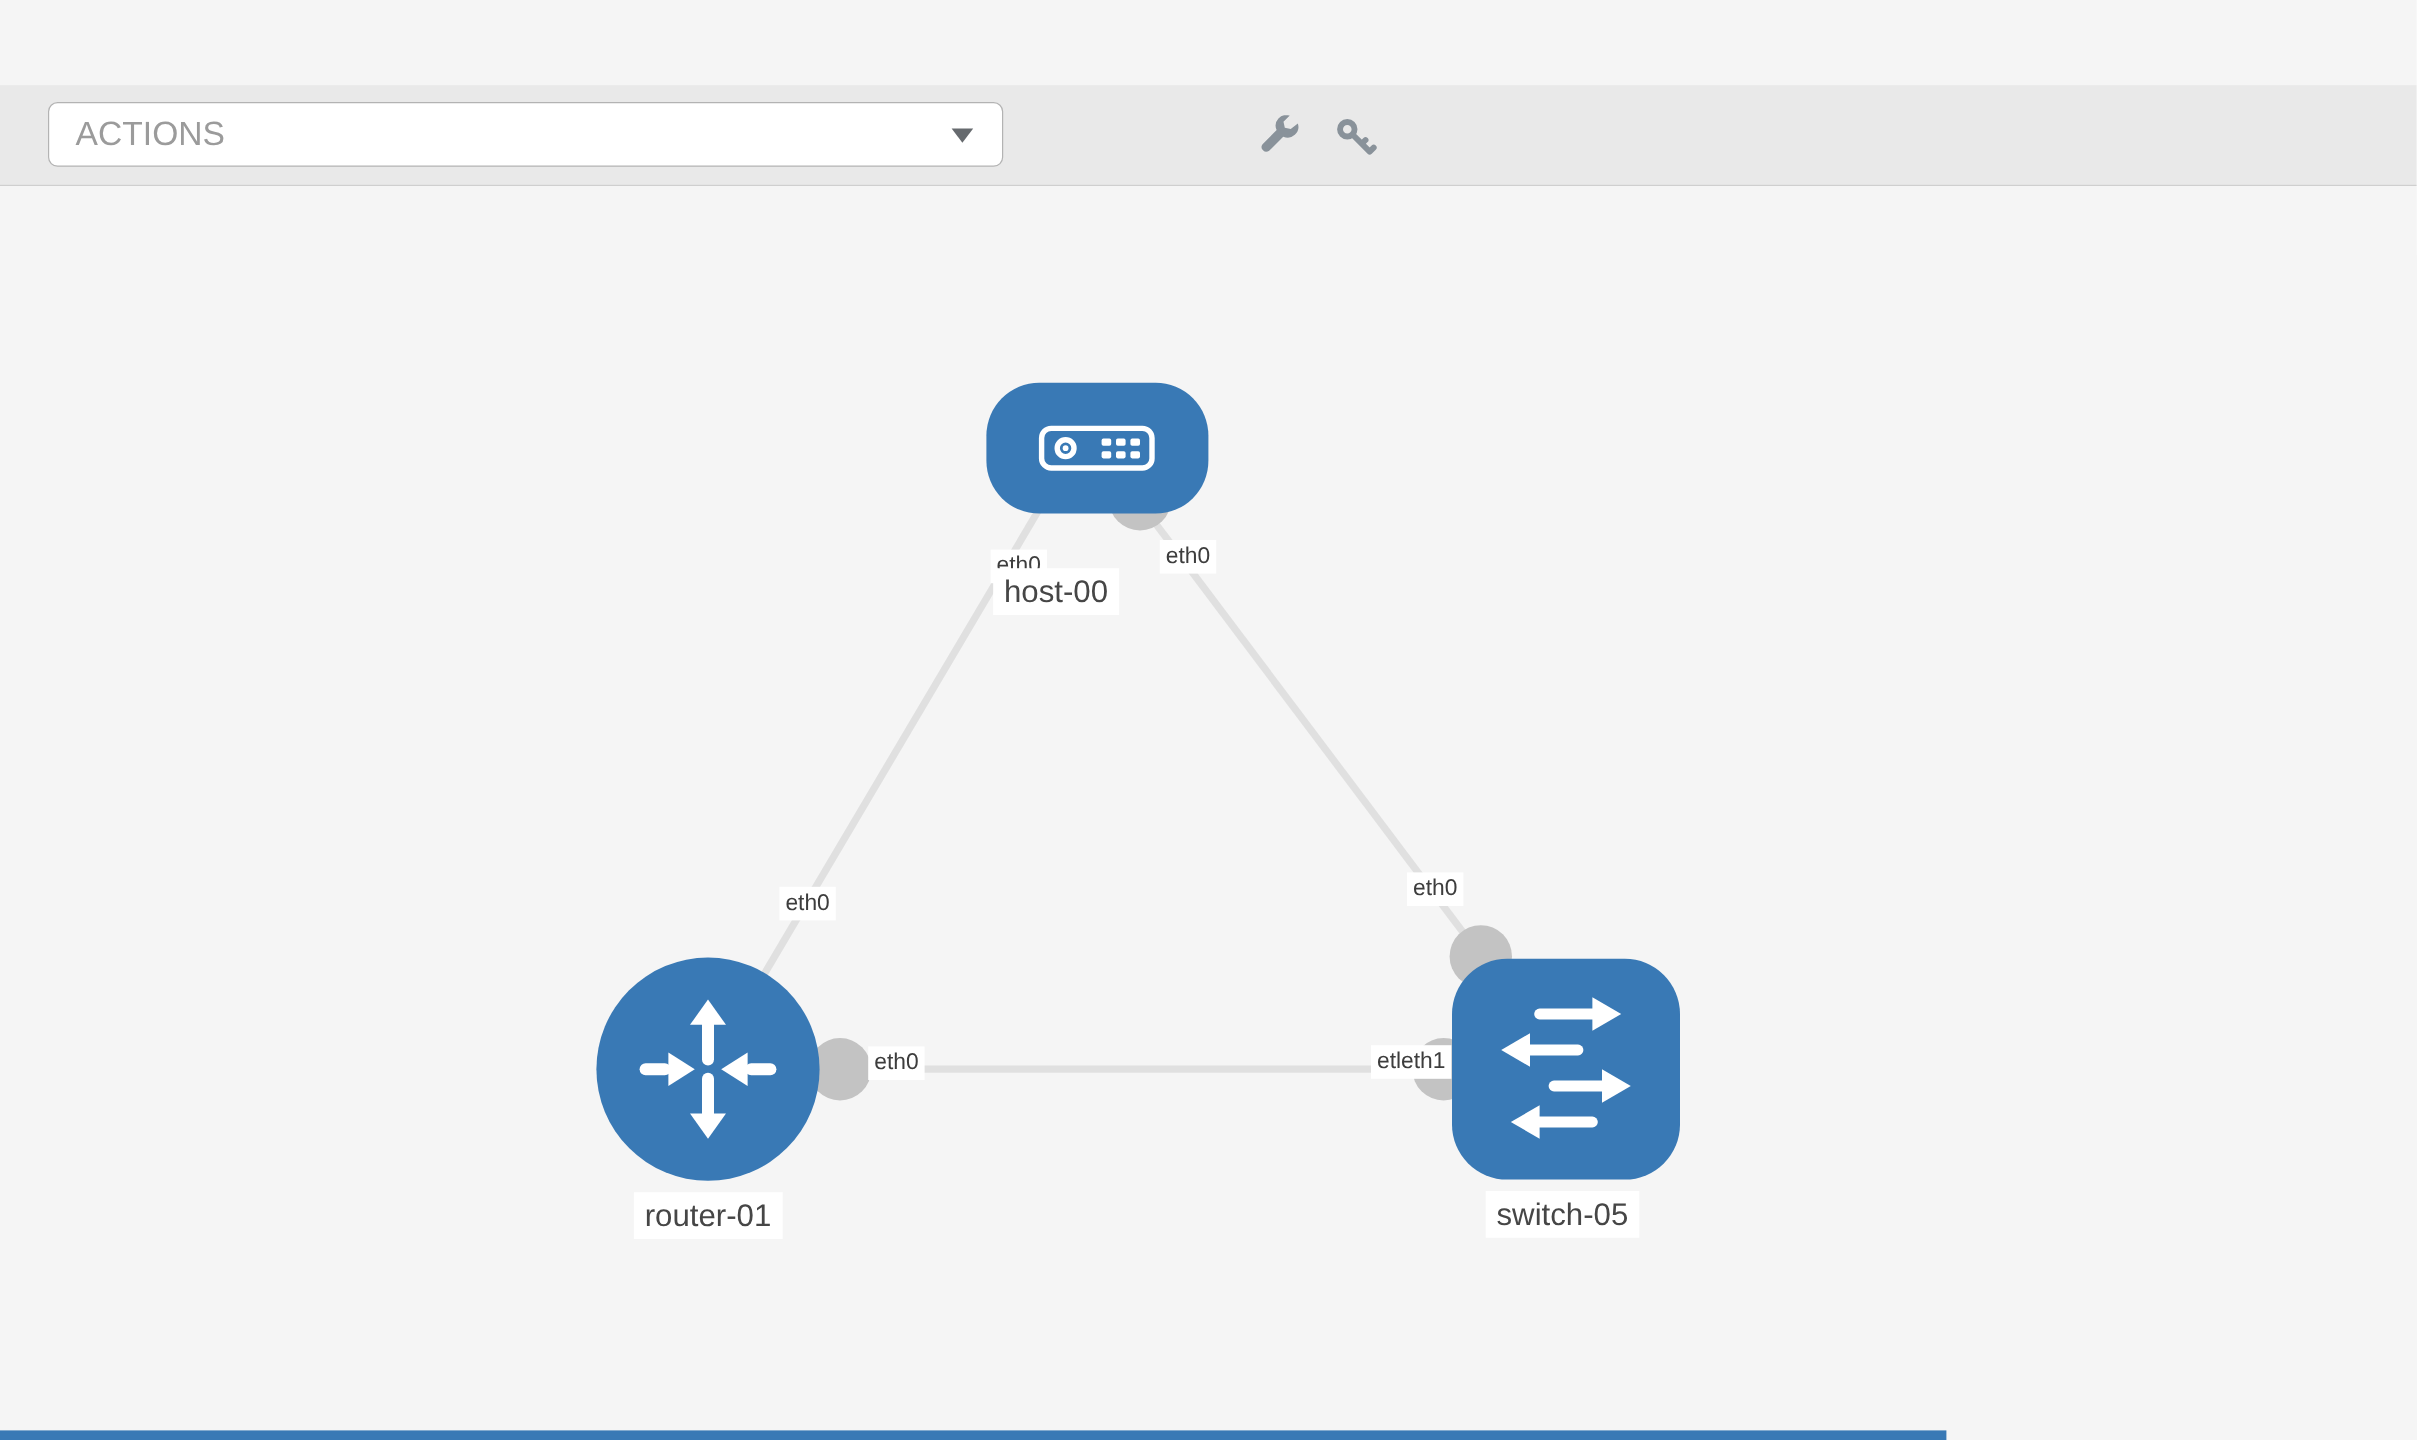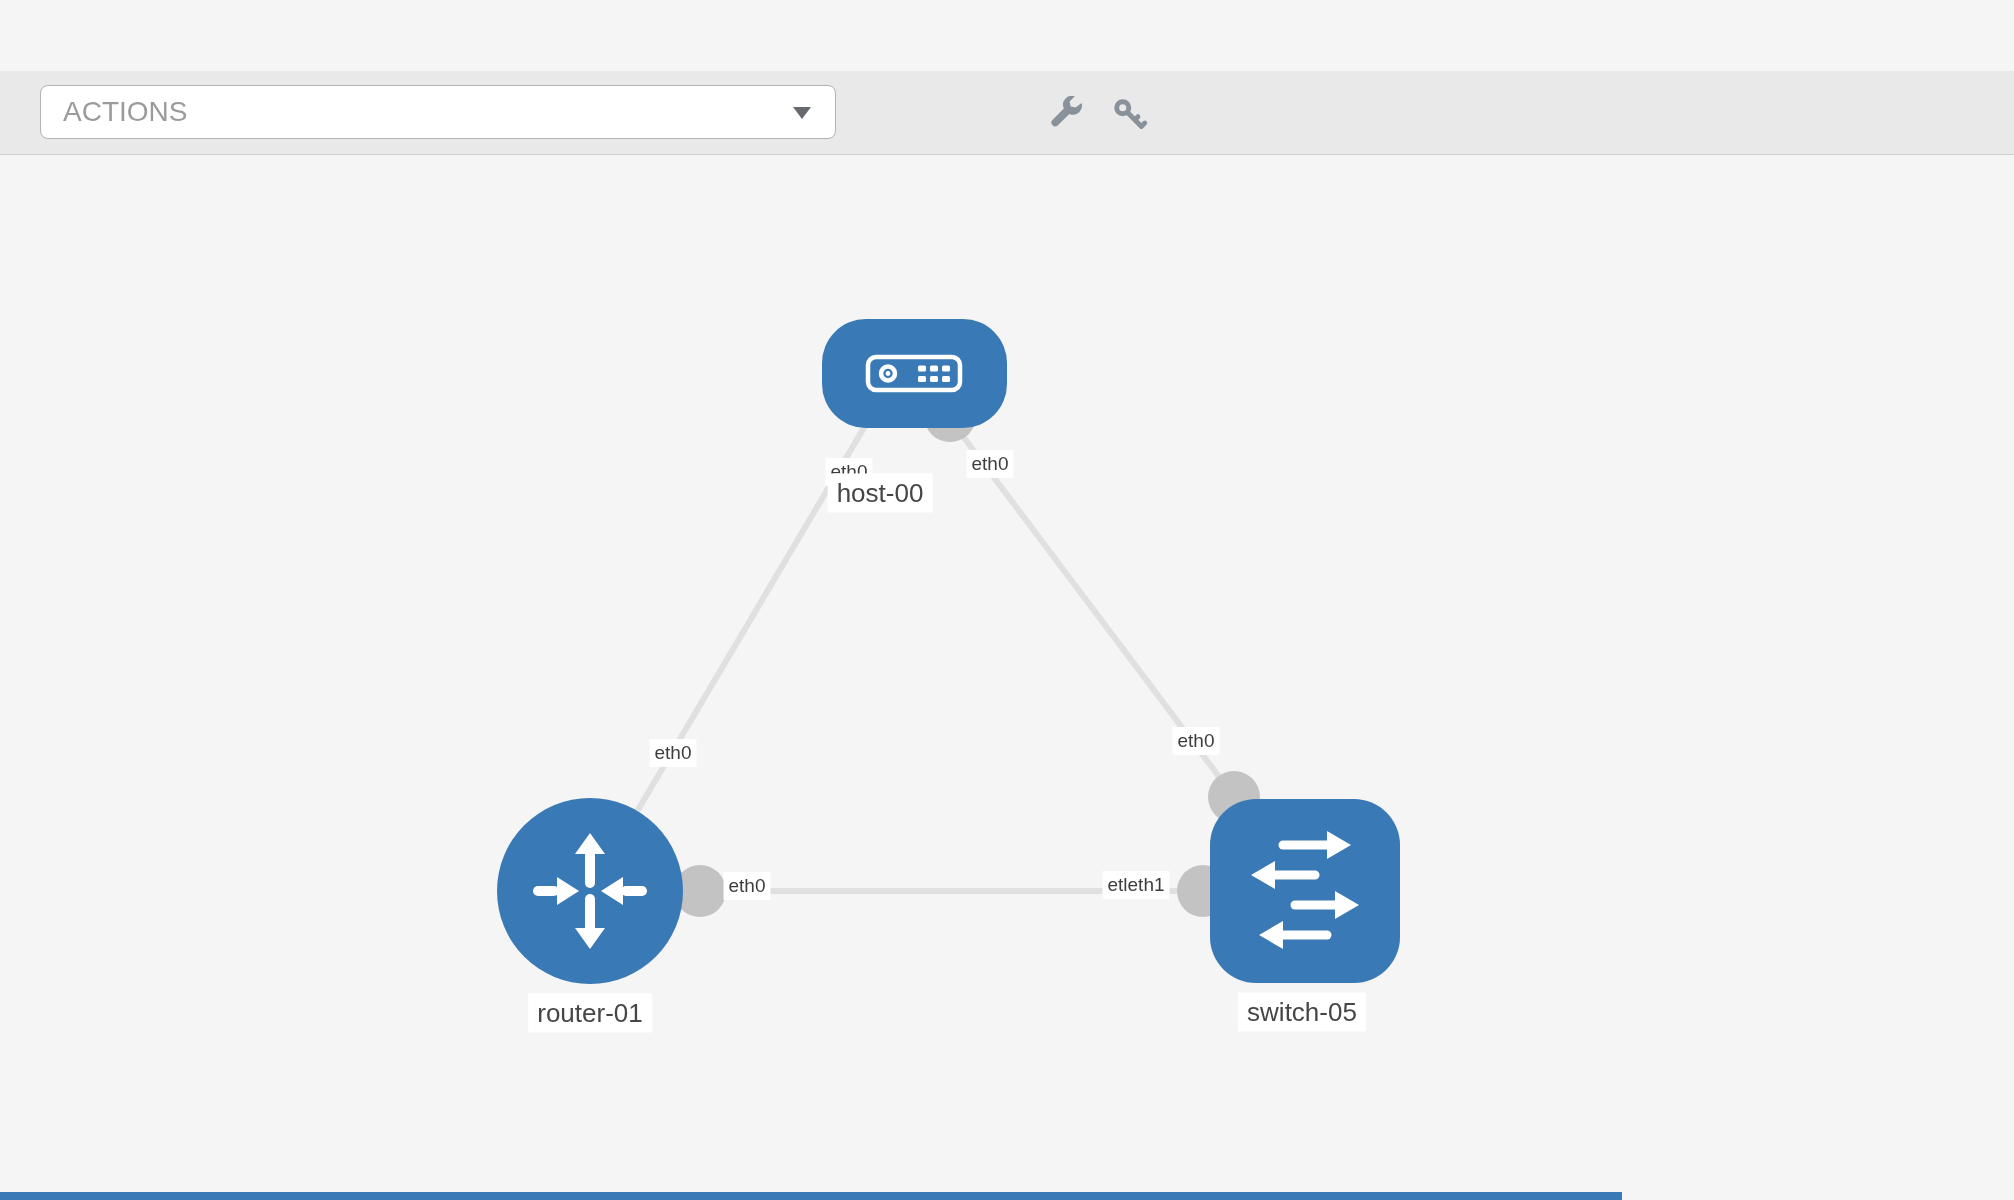--- a/index.html
+++ b/index.html
@@ -177,20 +177,20 @@
     </svg>
 
     <div class="nlabel" style="left:880px; top:305px;margin-top:32px;">host-00</div>
     <div class="nlabel" style="left:590px; top:857px;">router-01</div>
     <div class="nlabel" style="left:1302px; top:856px;">switch-05</div>
 
     <div class="ilabel" style="left:849px;  top:316px;">eth0</div>
     <div class="ilabel" style="left:990px;  top:308px;">eth0</div>
     <div class="ilabel" style="left:673px;  top:597px;">eth0</div>
     <div class="ilabel" style="left:747px;  top:730px;">eth0</div>
-    <div class="ilabel" style="left:1136px; top:729px;">etleth1</div>
+    <div class="ilabel" style="left:1176px; top:729px;">etleth1</div>
     <div class="ilabel" style="left:1196px; top:585px;">eth0</div>
   </div>
 
   <div class="bottom-strip"></div>
 
 
 </div>
 
 </body></html>

